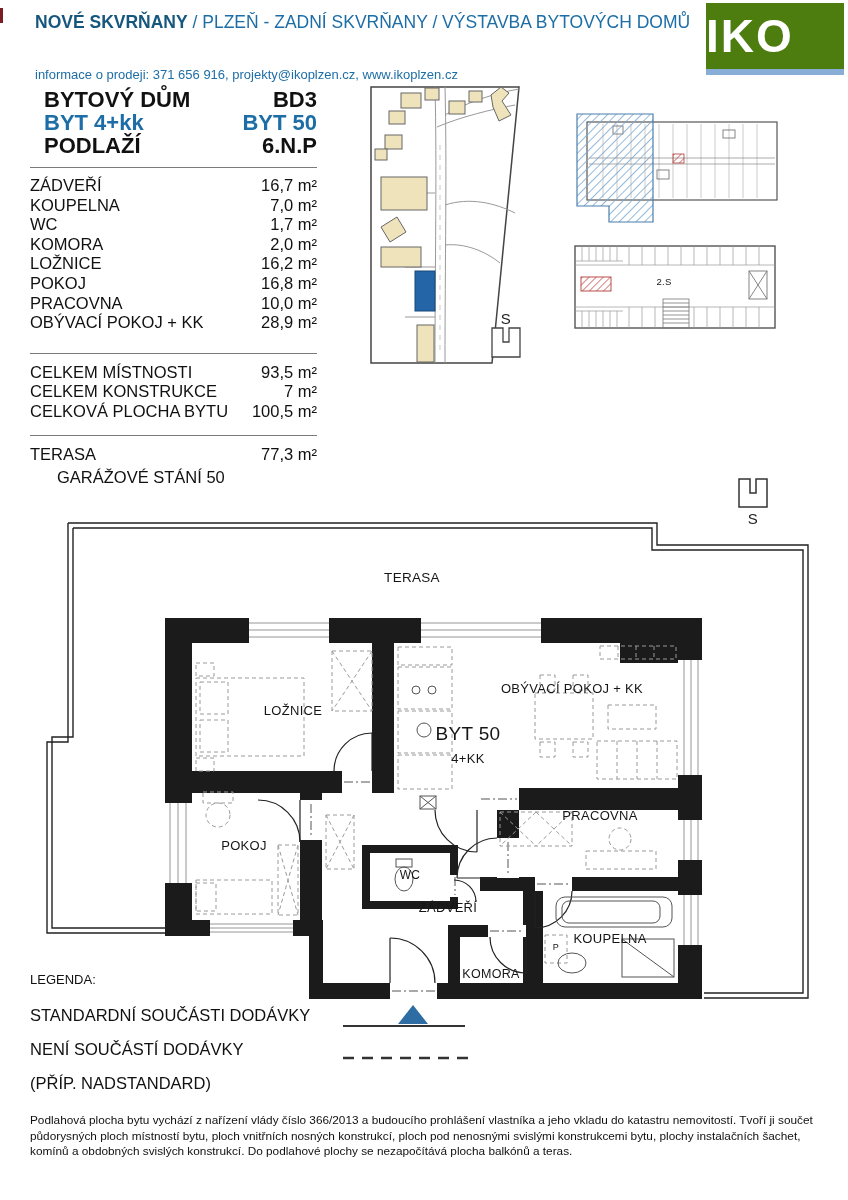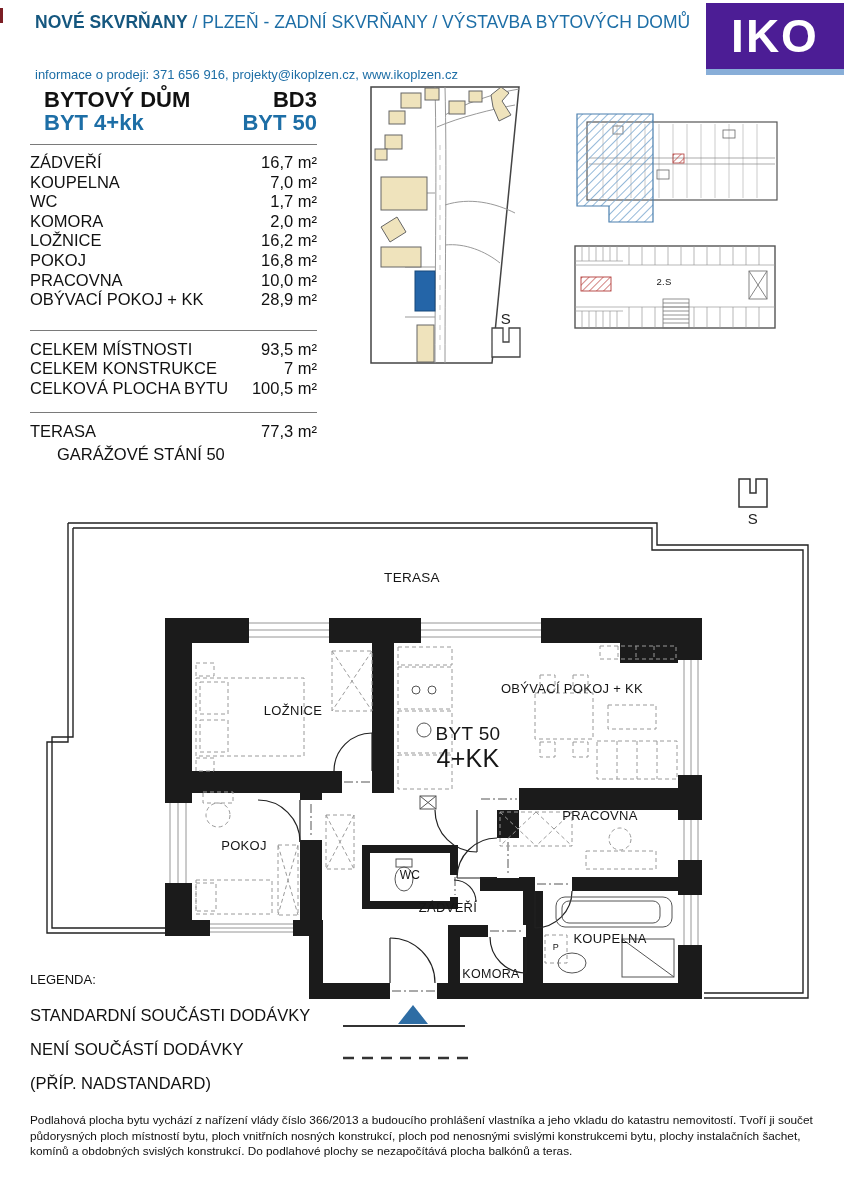--- a/index.html
+++ b/index.html
@@ -5,21 +5,21 @@
   html,body{margin:0;padding:0;background:#fff;}
   body{width:848px;height:1200px;position:relative;font-family:"Liberation Sans","DejaVu Sans",sans-serif;color:#111;overflow:hidden;}
   .abs{position:absolute;}
   .lbl{position:absolute;transform:translate(-50%,-50%);font-size:13px;color:#161616;white-space:nowrap;letter-spacing:.3px;}
   
   .hdr-line1{left:35px;top:12px;font-size:17.5px;}
   .hdr-strong{font-weight:bold;color:#15577f;}
   .hdr-rest{color:#1d6ea6;}
   .hdr-line2{left:35px;top:41px;font-size:13px;color:#1d6ea6;margin-top:26px;}
   .red-tick{left:0;top:8px;width:3px;height:15px;background:#7b1e24;}
-  .logo{left:706px;top:3px;width:138px;height:66px;background:#4c1d95;display:flex;align-items:center;justify-content:center;}
+  .logo{left:706px;top:3px;width:138px;height:66px;background:#4d7c0f;display:flex;align-items:center;justify-content:flex-start;}
   .logo span{color:#fff;font-size:46px;font-weight:800;letter-spacing:2px;line-height:1;}
   .logo-band{left:706px;top:69px;width:138px;height:6px;background:#88aed8;}
   
   .info{left:30px;top:88px;width:287px;}
   .row{display:flex;justify-content:space-between;align-items:baseline;}
   .row-top{font-weight:bold;font-size:22px;line-height:23px;margin-left:14px;}
   .row-top.accent{color:#1d6ea6;}
   .row-room{font-size:16.5px;line-height:19.6px;}
   .sep{border-top:1.6px solid #7a7a7a;height:0;margin:10px 0 8px 0;}
   .mt1{margin-top:9px;} 
@@ -50,20 +50,24 @@
 <div class="abs logo-band"></div>
 
 <div class="abs info">
   <div class="row row-top">
       <span>BYTOVÝ DŮM</span>
       <span>BD3</span>
     </div>
   <div class="row row-top accent">
       <span>BYT 4+kk</span>
       <span>BYT 50</span>
+    </div>
+  <div class="row row-top">
+      <span>PODLAŽÍ</span>
+      <span>6.N.P</span>
     </div>
   <div class="sep"></div>
   <div class="row row-room">
       <span>ZÁDVEŘÍ</span>
       <span>16,7 m²</span>
     </div>
   <div class="row row-room">
       <span>KOUPELNA</span>
       <span>7,0 m²</span>
     </div>
@@ -410,21 +414,21 @@
     <rect x="420" y="281" width="16" height="13"></rect>
       <line x1="420" y1="281" x2="436" y2="294"></line>
       <line x1="436" y1="281" x2="420" y2="294"></line>
   </g>
 </svg>
 
 <span class="lbl" style="left:412px;top:577px;font-size:13.5px;">TERASA</span>
 <span class="lbl" style="left:293px;top:710px;">LOŽNICE</span>
 <span class="lbl" style="left:572px;top:688px;">OBÝVACÍ POKOJ + KK</span>
 <span class="lbl" style="left:468px;top:734px;font-size:19px;">BYT 50</span>
-<span class="lbl" style="left:468px;top:758px;font-size:25px;">4+KK</span>
+<span class="lbl" style="left:468px;top:758px;font-size:13px;">4+KK</span>
 <span class="lbl" style="left:244px;top:845px;">POKOJ</span>
 <span class="lbl" style="left:410px;top:875px;font-size:12px;">WC</span>
 <span class="lbl" style="left:600px;top:815px;">PRACOVNA</span>
 <span class="lbl" style="left:448px;top:907px;">ZÁDVEŘÍ</span>
 <span class="lbl" style="left:491px;top:974px;font-size:12.5px;">KOMORA</span>
 <span class="lbl" style="left:610px;top:938px;">KOUPELNA</span>
 <span class="lbl" style="left:556px;top:947px;font-size:9px;">P</span>
 
 <div class="abs tri"></div>
 

